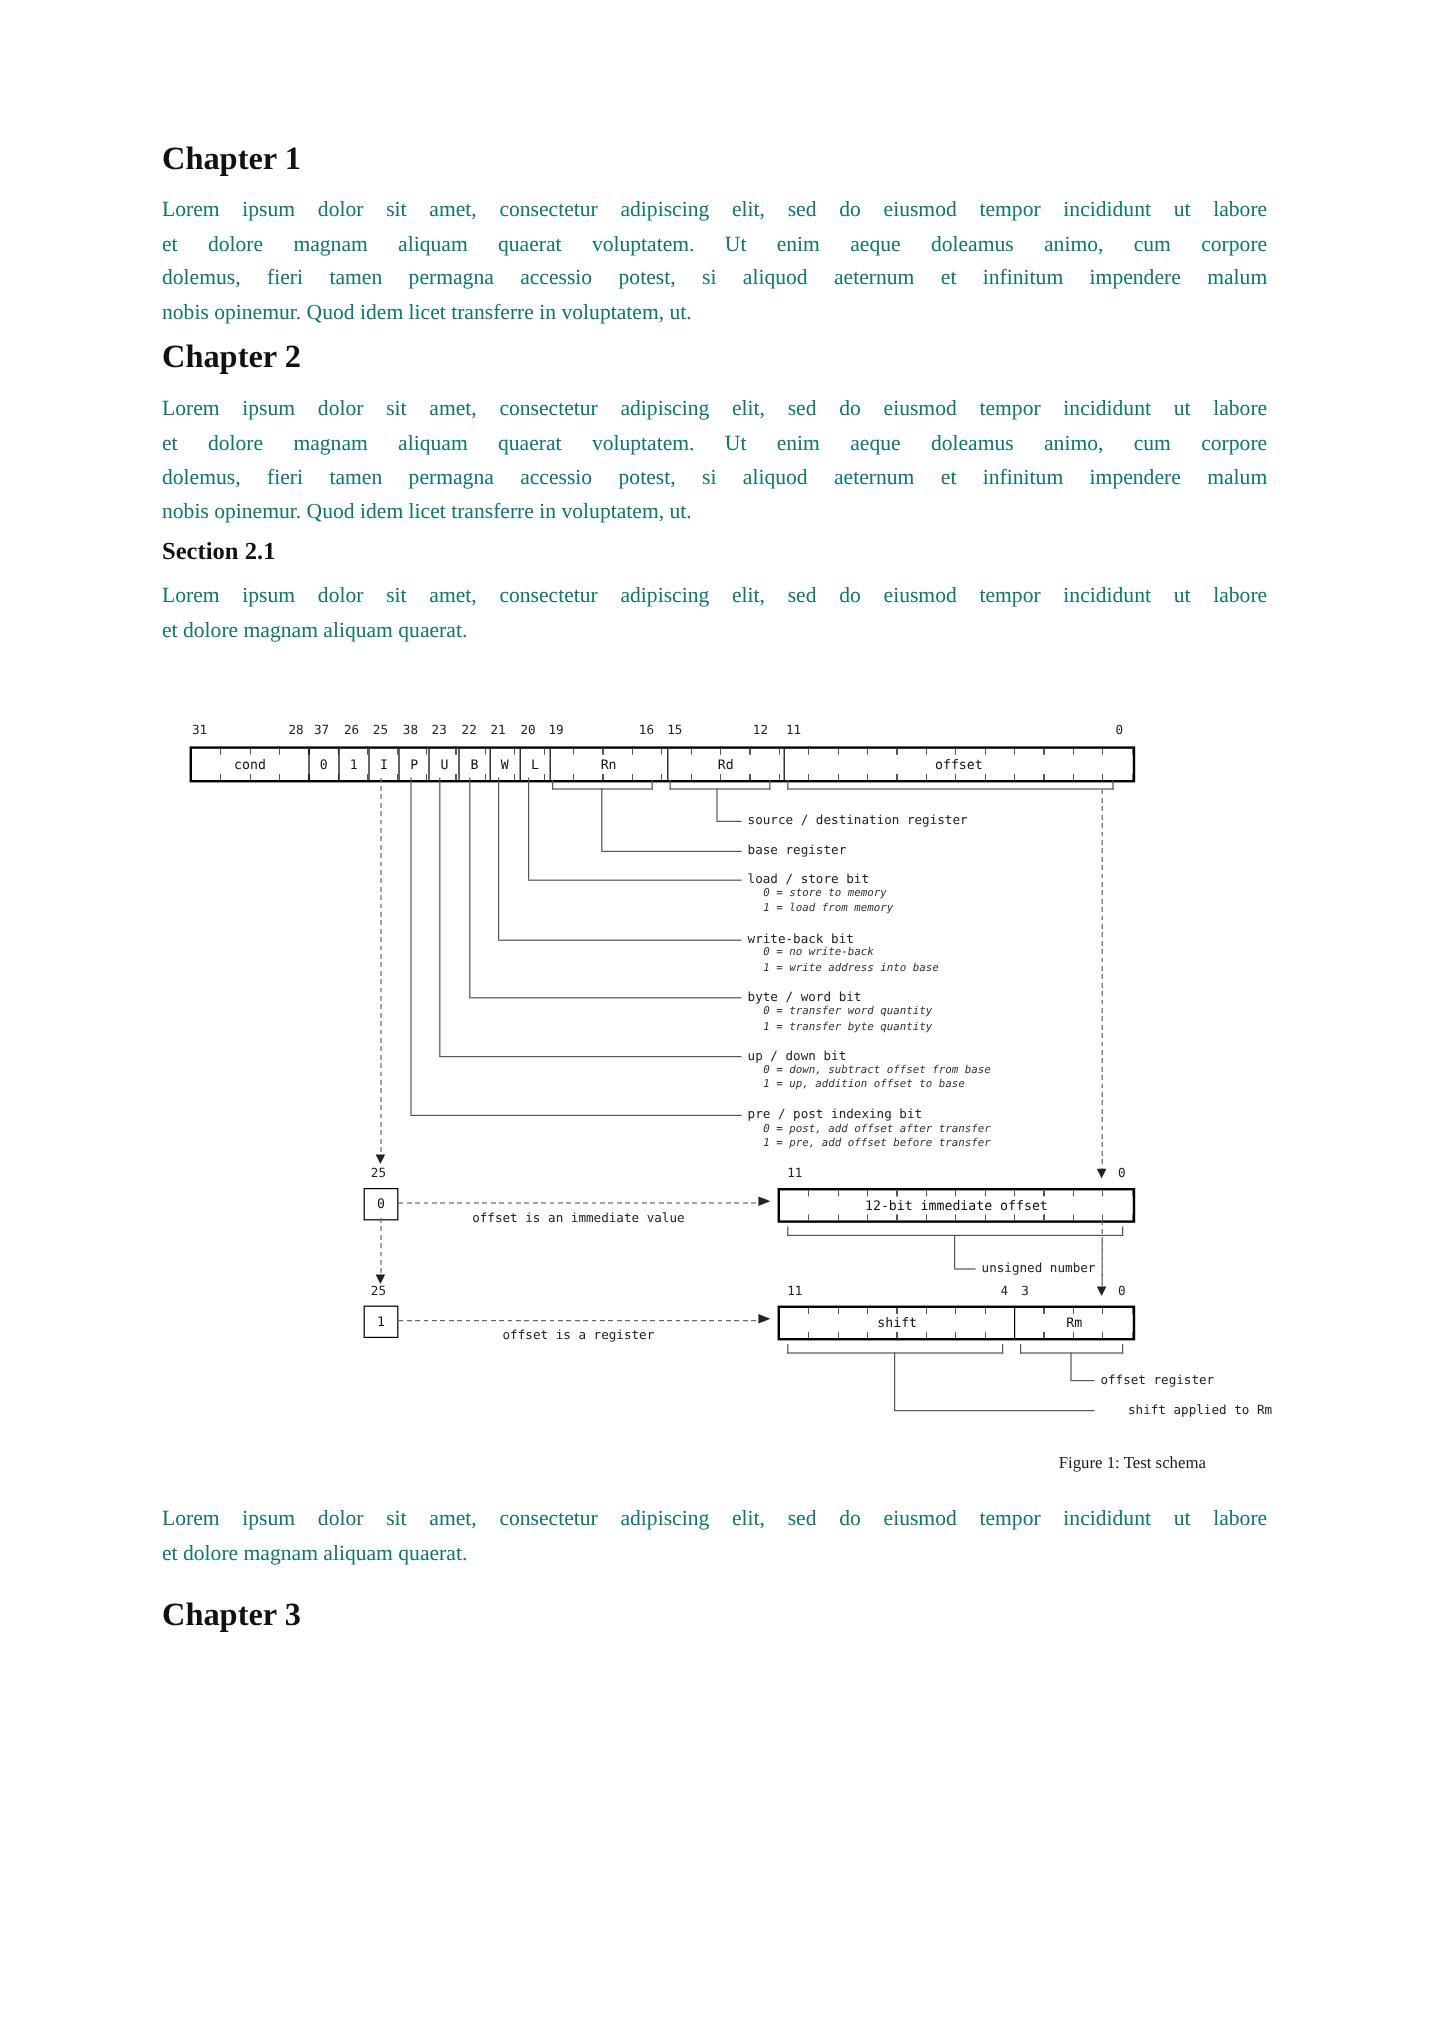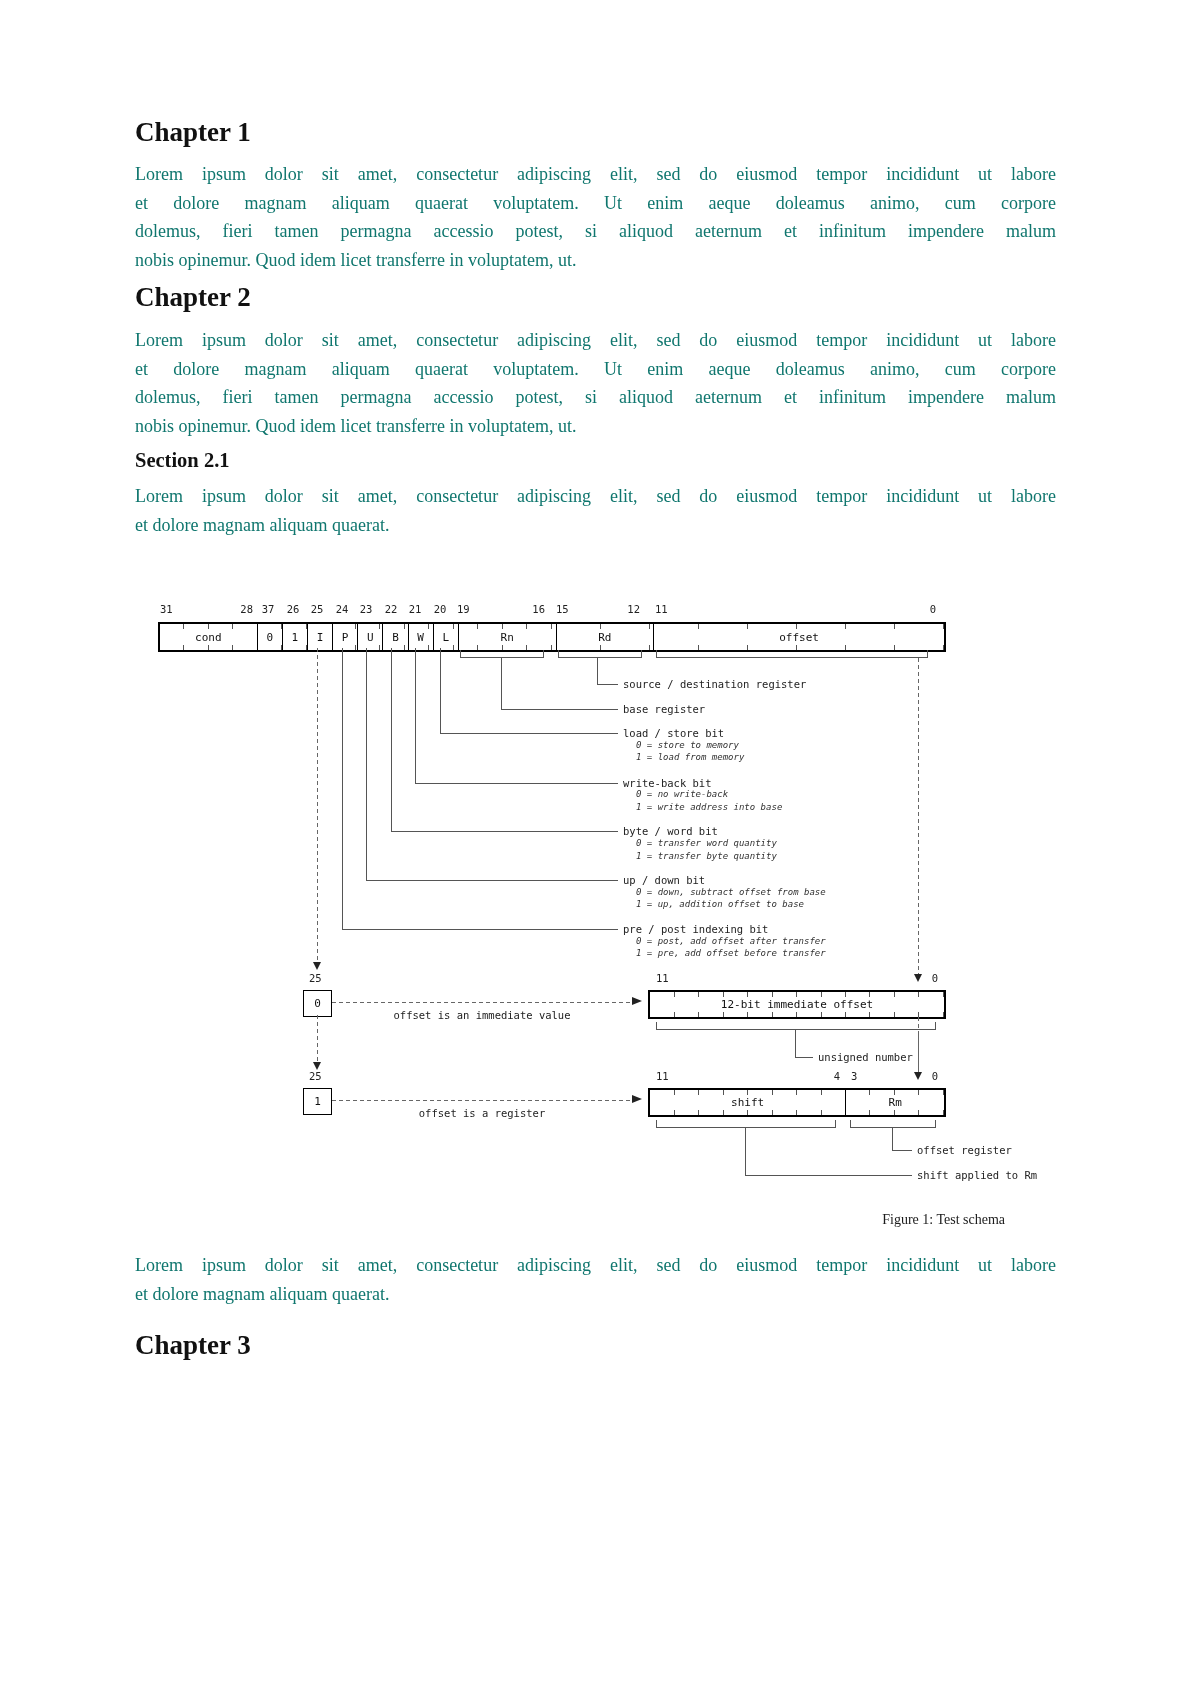--- a/index.html
+++ b/index.html
@@ -67,21 +67,21 @@
   <div class="para" style="top:482px;">
     <div class="jline">Lorem ipsum dolor sit amet, consectetur adipiscing elit, sed do eiusmod tempor incididunt ut labore</div>
     <div class="lline">et dolore magnam aliquam quaerat.</div>
   </div>
 
   <span class="bit" style="left:160px;top:603px;">31</span>
   <span class="bit rgt" style="left:235px;top:603px;width:18px;">28</span>
   <span class="bit ctr" style="left:256px;top:603px;width:24px;">37</span>
   <span class="bit ctr" style="left:281px;top:603px;width:24px;">26</span>
   <span class="bit ctr" style="left:305px;top:603px;width:24px;">25</span>
-  <span class="bit ctr" style="left:330px;top:603px;width:24px;">24</span>
+  <span class="bit ctr" style="left:330px;top:603px;width:24px;">38</span>
   <span class="bit ctr" style="left:354px;top:603px;width:24px;">23</span>
   <span class="bit ctr" style="left:379px;top:603px;width:24px;">22</span>
   <span class="bit ctr" style="left:403px;top:603px;width:24px;">21</span>
   <span class="bit ctr" style="left:428px;top:603px;width:24px;">20</span>
   <span class="bit" style="left:457px;top:603px;">19</span>
   <span class="bit rgt" style="left:527px;top:603px;width:18px;">16</span>
   <span class="bit" style="left:556px;top:603px;">15</span>
   <span class="bit rgt" style="left:622px;top:603px;width:18px;">12</span>
   <span class="bit" style="left:655px;top:603px;">11</span>
   <span class="bit rgt" style="left:900px;top:603px;width:36px;">0</span>
@@ -180,21 +180,21 @@
   </div>
   <div class="dvline" style="left:918px;top:1034px;height:38px;"></div>
   <div class="arrow-down" style="left:914px;top:1072px;"></div>
   <div class="brace" style="left:656px;top:1120px;width:178px;height:7px;"></div>
   <div class="brace" style="left:850px;top:1120px;width:84px;height:7px;"></div>
   <div class="vline" style="left:892px;top:1127px;height:23px;"></div>
   <div class="hline" style="left:892px;top:1150px;width:20px;"></div>
   <span class="alabel" style="left:917px;top:1143px;">offset register</span>
   <div class="vline" style="left:745px;top:1127px;height:48px;"></div>
   <div class="hline" style="left:745px;top:1175px;width:167px;"></div>
-  <span class="alabel" style="left:917px;top:1168px;">shift applied to Rm</span>
+  <span class="alabel" style="left:940px;top:1168px;">shift applied to Rm</span>
 
   <div class="caption" style="top:1212px;">Figure 1: Test schema</div>
 
   <div class="para" style="top:1251px;">
     <div class="jline">Lorem ipsum dolor sit amet, consectetur adipiscing elit, sed do eiusmod tempor incididunt ut labore</div>
     <div class="lline">et dolore magnam aliquam quaerat.</div>
   </div>
 
   <div class="h-chapter" style="top:1330px;">Chapter 3</div>
 

